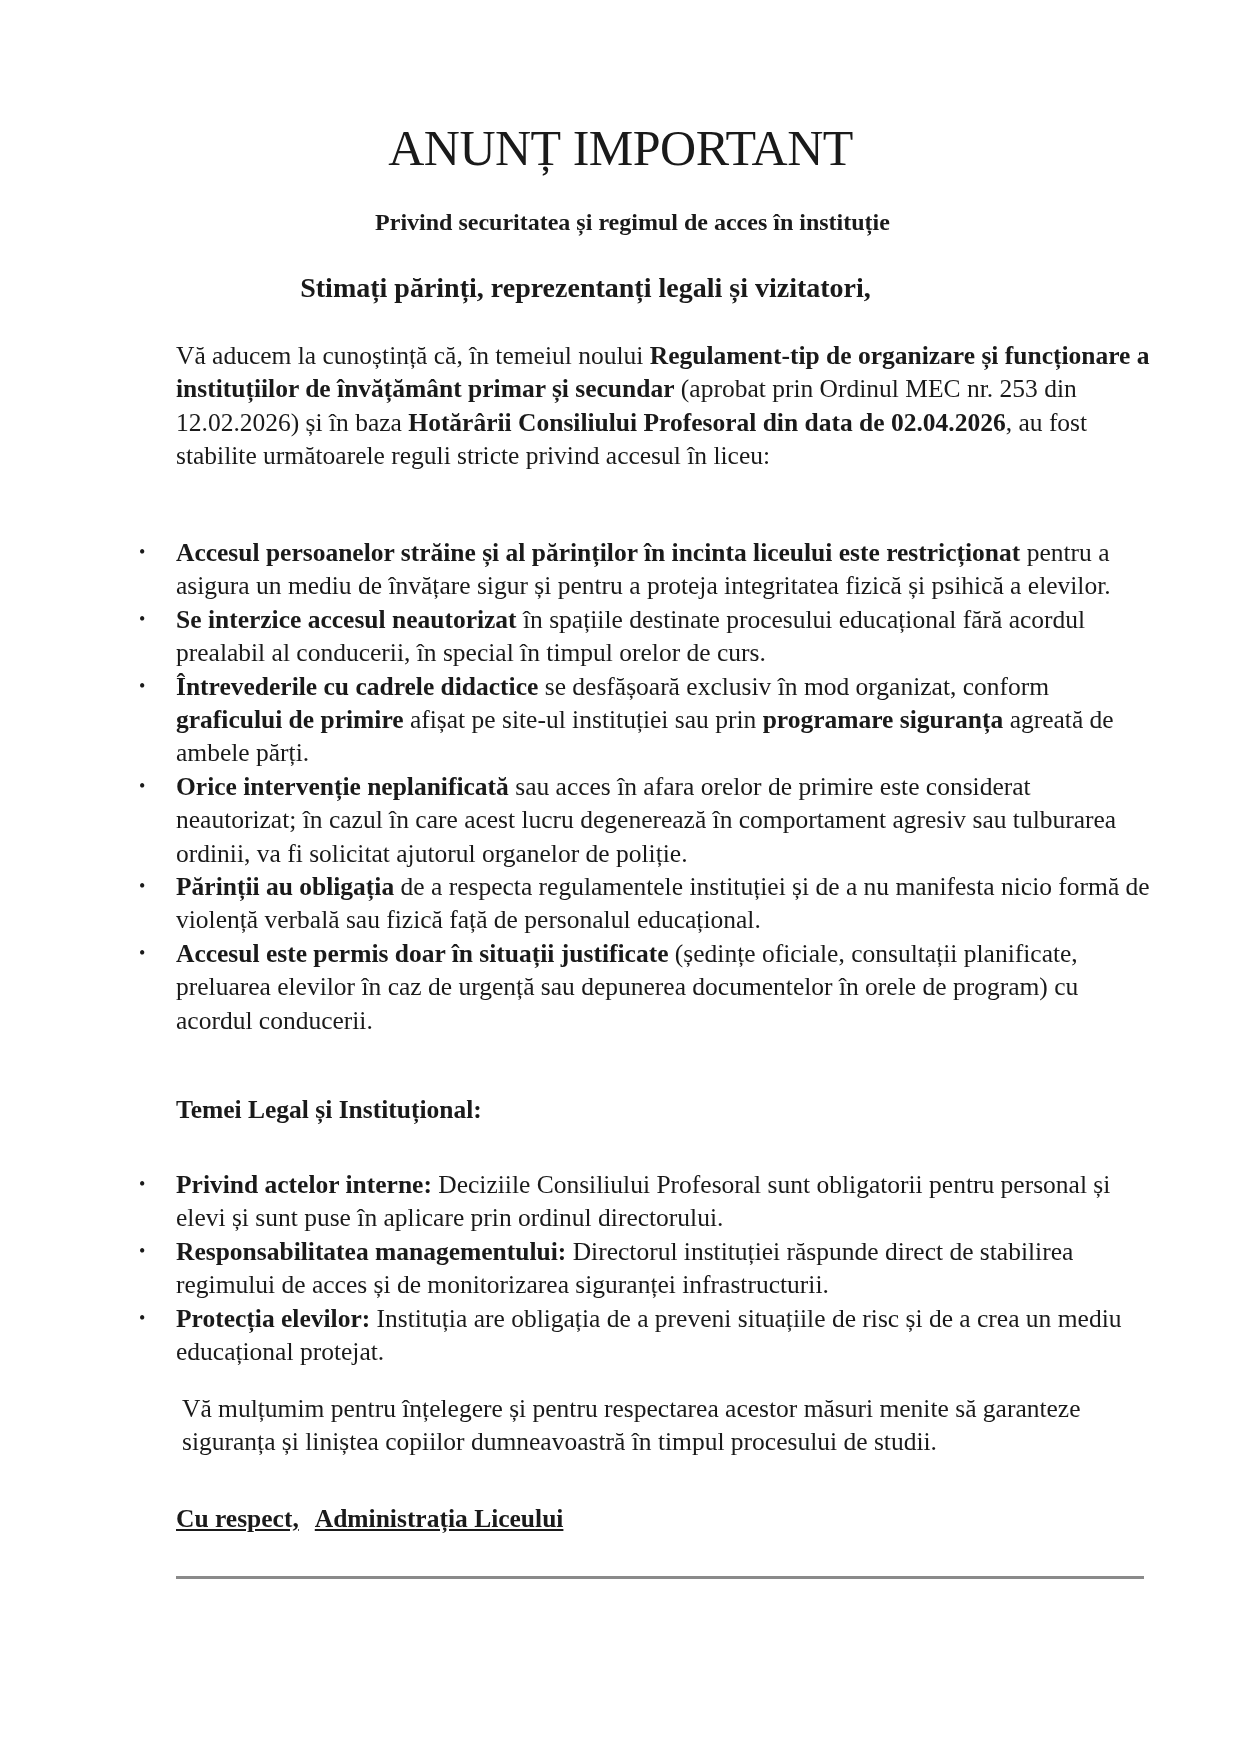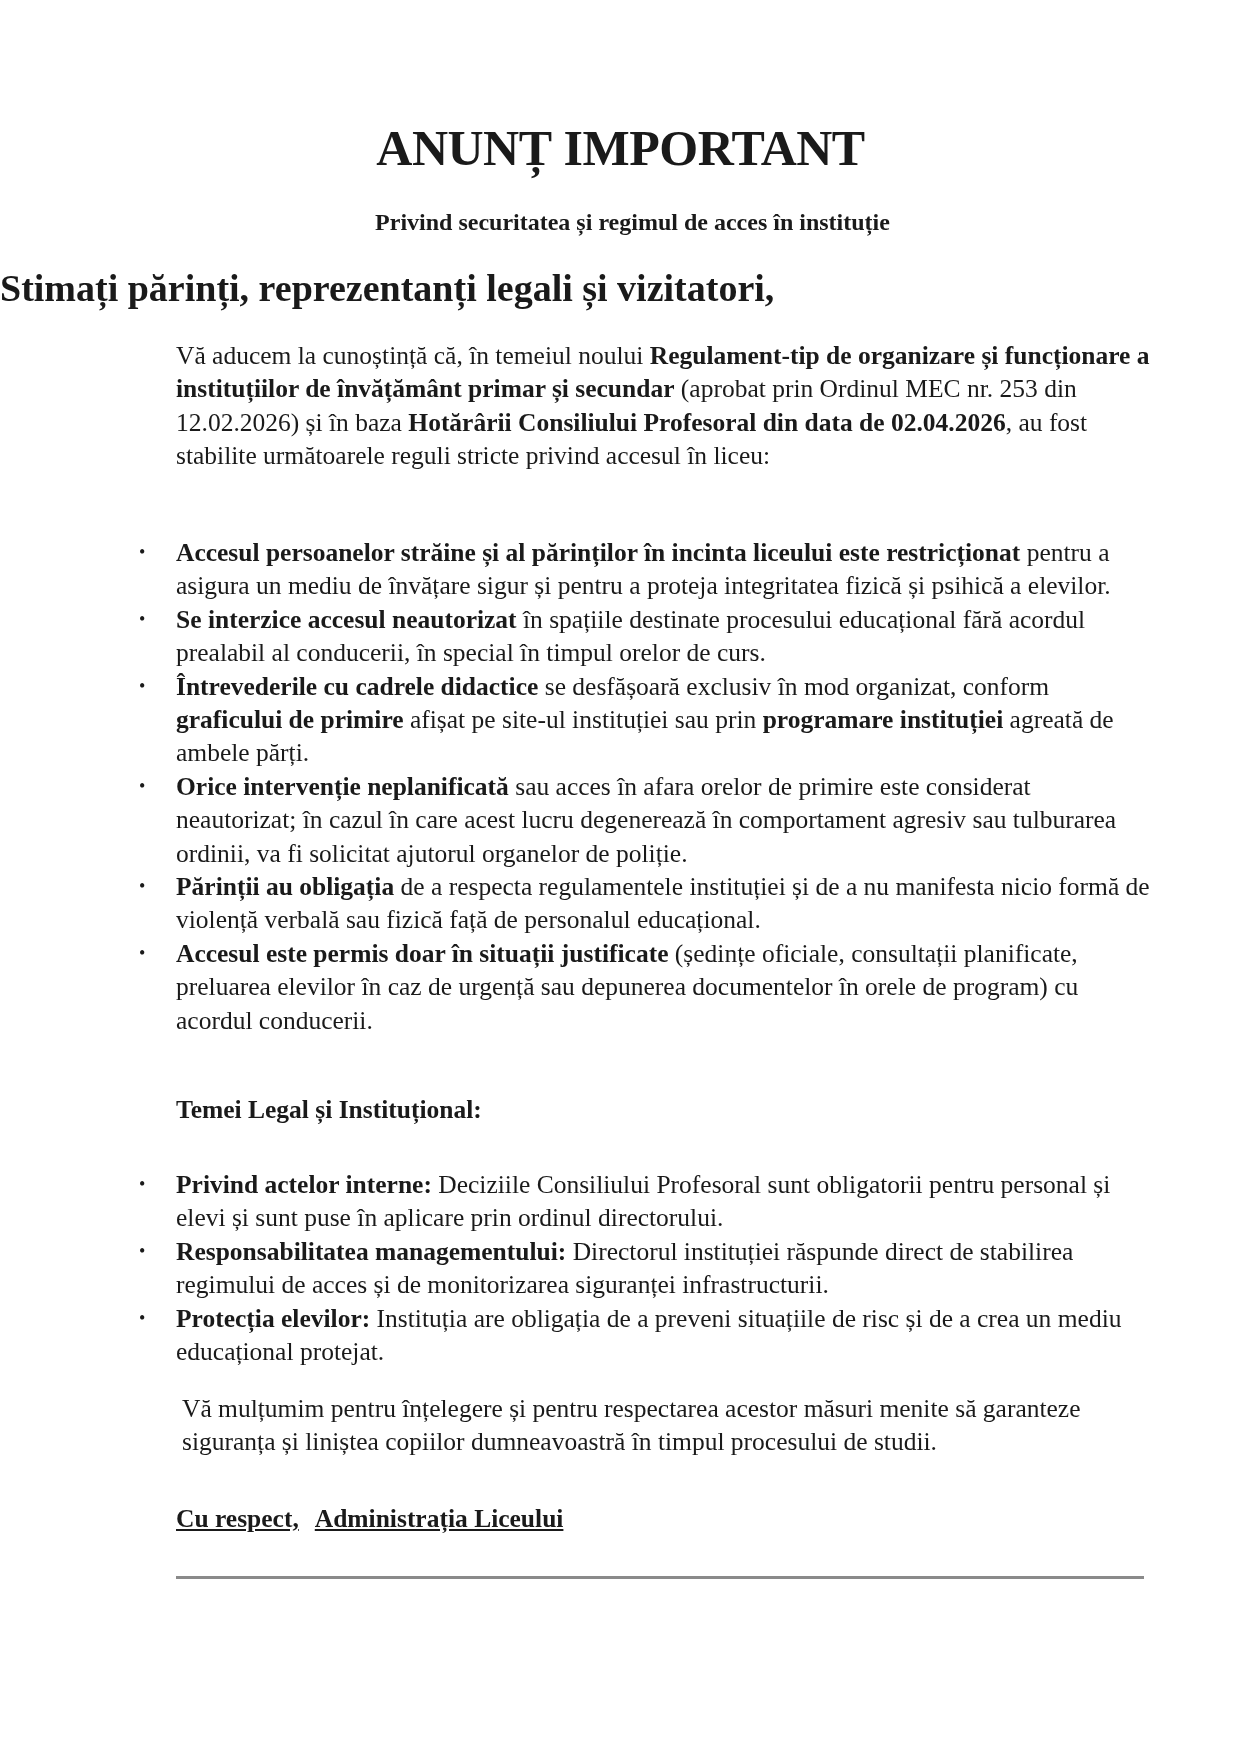--- a/index.html
+++ b/index.html
@@ -4,30 +4,30 @@
 <style>
   html, body { margin: 0; padding: 0; background: #ffffff; }
   body {
     width: 1241px; height: 1755px; position: relative; overflow: hidden;
     font-family: "Liberation Serif", "DejaVu Serif", serif;
     color: #1a1a1a;
   }
   .page { position: absolute; left: 0; top: 0; width: 1241px; height: 1755px; }
   .title {
     position: absolute; left: 0; width: 1241px; top: 118px;
-    text-align: center; font-weight: bold; font-size: 50px; line-height: 60px;
+    text-align: center; font-weight: normal; font-size: 50px; line-height: 60px;
     letter-spacing: -0.5px;
   }
   .subtitle {
     position: absolute; left: 0; width: 1241px; top: 204px;
     text-align: center; font-weight: bold; font-size: 24px; line-height: 36px; margin-left: 12px;
   }
   .greeting {
     position: absolute; left: 0; width: 1171px; top: 270px;
-    text-align: left; font-weight: bold; font-size: 38px; line-height: 36px;
+    text-align: center; font-weight: bold; font-size: 28px; line-height: 36px;
   }
   .body-block {
     position: absolute; left: 176px; width: 980px;
     font-size: 25.5px; line-height: 33.4px;
   }
   .intro { top: 339px; }
   .rules { top: 536px; }
   .legal-heading { top: 1093px; font-weight: bold; }
   .legal-list { top: 1168px; }
   .closing { top: 1386px; }
@@ -51,21 +51,21 @@
 
   <div class="title">ANUNȚ IMPORTANT</div>
   <div class="subtitle">Privind securitatea și regimul de acces în instituție</div>
   <div class="greeting">Stimați părinți, reprezentanți legali și vizitatori,</div>
 
   <p class="body-block intro" style="margin:0"><span>Vă aducem la cunoștință că, în temeiul noului </span><b>Regulament-tip de organizare și funcționare a instituțiilor de învățământ primar și secundar</b><span> (aprobat prin Ordinul MEC nr. 253 din 12.02.2026) și în baza </span><b>Hotărârii Consiliului Profesoral din data de 02.04.2026</b><span>, au fost stabilite următoarele reguli stricte privind accesul în liceu:</span></p>
 
   <ul class="body-block rules bullets">
     <li><span class="bullet">•</span><b>Accesul persoanelor străine și al părinților în incinta liceului este restricționat</b><span> pentru a asigura un mediu de învățare sigur și pentru a proteja integritatea fizică și psihică a elevilor.</span></li>
     <li><span class="bullet">•</span><b>Se interzice accesul neautorizat</b><span> în spațiile destinate procesului educațional fără acordul prealabil al conducerii, în special în timpul orelor de curs.</span></li>
-    <li><span class="bullet">•</span><b>Întrevederile cu cadrele didactice</b><span> se desfășoară exclusiv în mod organizat, conform </span><b>graficului de primire</b><span> afișat pe site-ul instituției sau prin </span><b>programare instituției</b><span> agreată de ambele părți.</span></li>
+    <li><span class="bullet">•</span><b>Întrevederile cu cadrele didactice</b><span> se desfășoară exclusiv în mod organizat, conform </span><b>graficului de primire</b><span> afișat pe site-ul instituției sau prin </span><b>programare siguranța</b><span> agreată de ambele părți.</span></li>
     <li><span class="bullet">•</span><b>Orice intervenție neplanificată</b><span> sau acces în afara orelor de primire este considerat neautorizat; în cazul în care acest lucru degenerează în comportament agresiv sau tulburarea ordinii, va fi solicitat ajutorul organelor de poliție.</span></li>
     <li><span class="bullet">•</span><b>Părinții au obligația</b><span> de a respecta regulamentele instituției și de a nu manifesta nicio formă de violență verbală sau fizică față de personalul educațional.</span></li>
     <li><span class="bullet">•</span><b>Accesul este permis doar în situații justificate</b><span> (ședințe oficiale, consultații planificate, preluarea elevilor în caz de urgență sau depunerea documentelor în orele de program) cu acordul conducerii.</span></li>
   </ul>
 
   <div class="body-block legal-heading">Temei Legal și Instituțional:</div>
 
   <ul class="body-block legal-list bullets">
     <li><span class="bullet">•</span><b>Privind actelor interne:</b><span> Deciziile Consiliului Profesoral sunt obligatorii pentru personal și elevi și sunt puse în aplicare prin ordinul directorului.</span></li>
     <li><span class="bullet">•</span><b>Responsabilitatea managementului:</b><span> Directorul instituției răspunde direct de stabilirea regimului de acces și de monitorizarea siguranței infrastructurii.</span></li>

